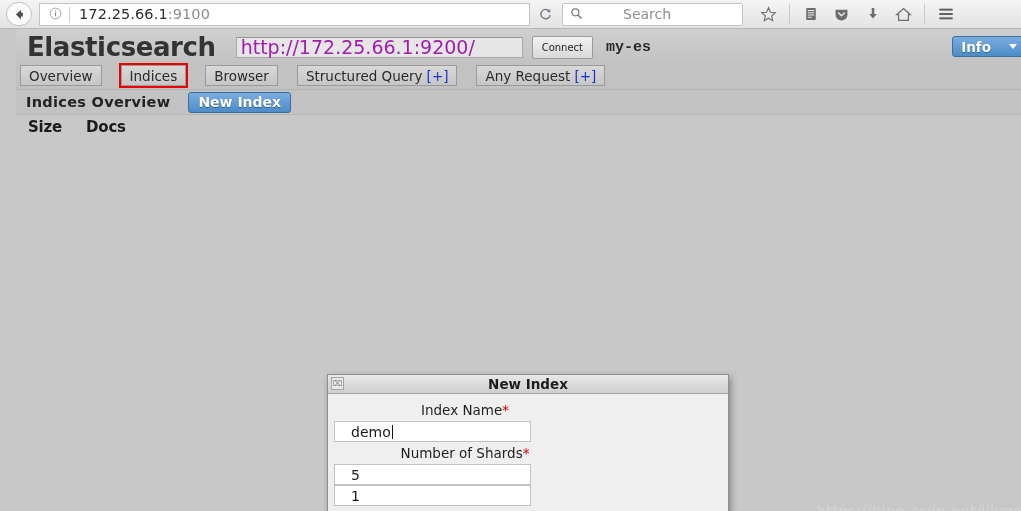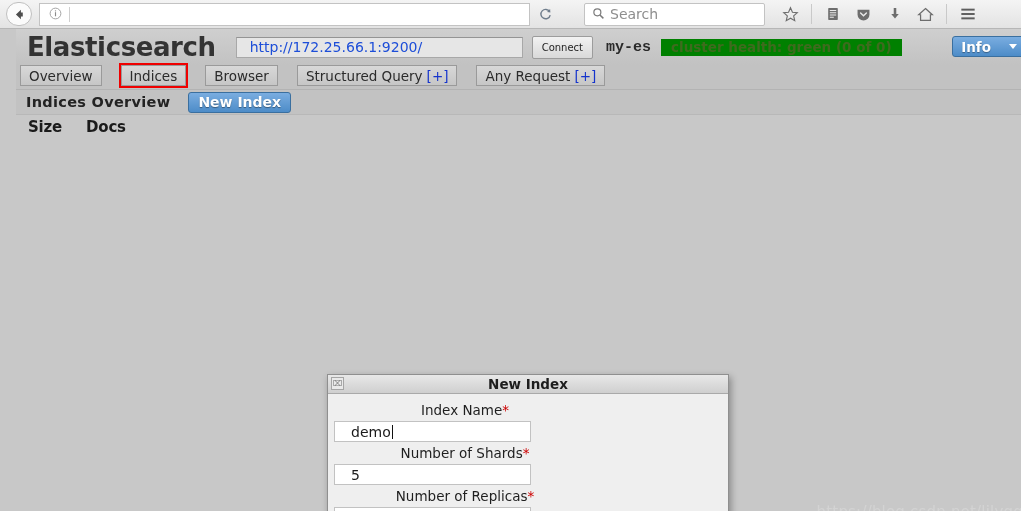--- a/index.html
+++ b/index.html
@@ -33,23 +33,23 @@
   .urlbox .divider { width: 1px; height: 15px; background: #cfcfcf; margin-right: 9px; }
   .url-text {
     font-size: 14.5px; color: #2c2c2c; letter-spacing: .1px;
     white-space: nowrap; overflow: hidden;
   }
   .url-text .dim { color: #8d8d8d; }
   .reload-btn {
     width: 30px; height: 23px; display: flex; align-items: center; justify-content: center;
   }
   .search-box {
-    margin-left: 24px; width: 181px; height: 23px;
+    margin-left: 2px; width: 181px; height: 23px;
     background: #fff; border: 1px solid #c3c3c3; border-radius: 2px;
-    display: flex; align-items: center;
+    display: flex; align-items: center; gap: 35px;
   }
   .search-box .sico { margin: 0 5px 0 7px; }
   .search-ph { font-size: 14px; color: #8e8e8e; }
   .chrome-icons { display: flex; align-items: center; margin-left: 10px; }
   .chrome-icons .ci {
     width: 31px; height: 26px; display: flex; align-items: center; justify-content: center;
   }
   .vsep { width: 1px; height: 20px; background: #c9c9c9; margin: 0 5px; }
 
   
@@ -60,21 +60,21 @@
     padding-left: 11px;
     background: linear-gradient(to bottom, #cfcfcf 0%, #c2c2c2 100%);
   }
   .brand {
     font-size: 26px; font-weight: bold; color: #333;
     letter-spacing: -0.4px; margin-right: 20px;
   }
   .host-input {
     width: 287px; height: 21px; background: #e6e6e6;
     border: 1px solid #a8a8a8; border-top-color: #949494;
-    font-size: 14px; color: #1d4ed8; padding: 0 13px;
+    font-size: 19px; color: #a21caf; padding: 0 4px;
     display: flex; align-items: center;
   }
   .connect-btn {
     margin-left: 9px; height: 23px; padding: 0 9px;
     background: linear-gradient(to bottom,#f2f2f2,#d9d9d9);
     border: 1px solid #9c9c9c; border-radius: 2px;
     font-size: 10px; color: #242424;
     display: flex; align-items: center;
   }
   .cluster-name {
@@ -197,20 +197,21 @@
 
   <div class="urlbox">
     <span class="info-ico">
       <svg width="13" height="13" viewBox="0 0 16 16">
         <circle cx="8" cy="8" r="6.6" fill="none" stroke="#9a9a9a" stroke-width="1.1"></circle>
         <circle cx="8" cy="4.7" r="0.85" fill="#8b8b8b"></circle>
         <rect x="7.3" y="6.4" width="1.4" height="5" fill="#8b8b8b"></rect>
       </svg>
     </span>
     <span class="divider"></span>
+    <span class="url-text"><span>172.25.66.1</span><span class="dim">:9100</span></span>
   </div>
 
   <div class="reload-btn">
     <svg width="15" height="15" viewBox="0 0 16 16">
       <path d="M12.4 5.0 A5 5 0 1 0 13 8.6" fill="none" stroke="#6f7d8c" stroke-width="1.5"></path>
       <path d="M12.9 2.2 L13.2 5.9 L9.6 5.2 Z" fill="#6f7d8c"></path>
     </svg>
   </div>
 
   <div class="search-box">
@@ -267,21 +268,20 @@
   </div>
 </div>
 
 <div class="app">
 
   <div class="app-header">
     <div class="brand">Elasticsearch</div>
     <div class="host-input">http://172.25.66.1:9200/</div>
     <div class="connect-btn">Connect</div>
     <div class="cluster-name">my-es</div>
-    <div class="health-badge">cluster health: green (0 of 0)</div>
     <div class="info-btn">
       <span>Info</span>
       <span class="caret-d"></span>
     </div>
   </div>
 
   <div class="tabs">
     <div class="tab">
       <span>Overview</span>
     </div>
@@ -329,23 +329,20 @@
             <span class="caret-text"></span>
         </div>
 
         <div class="field-label">
           <span>Number of Shards</span><span class="req">*</span>
         </div>
         <div class="field-input">
           <span>5</span>
         </div>
 
-        <div class="field-label">
-          <span>Number of Replicas</span><span class="req">*</span>
-        </div>
         <div class="field-input">
           <span>1</span>
         </div>
       </div>
 
     </div>
 
     <div class="watermark">https://blog.csdn.net/lilygg</div>
   </div>
 </div>

